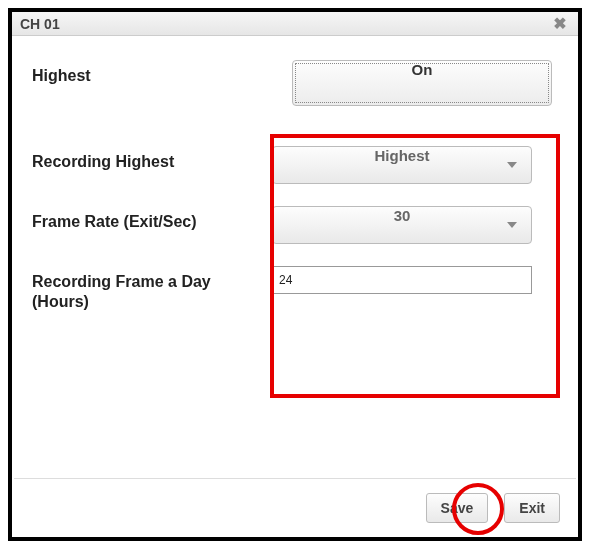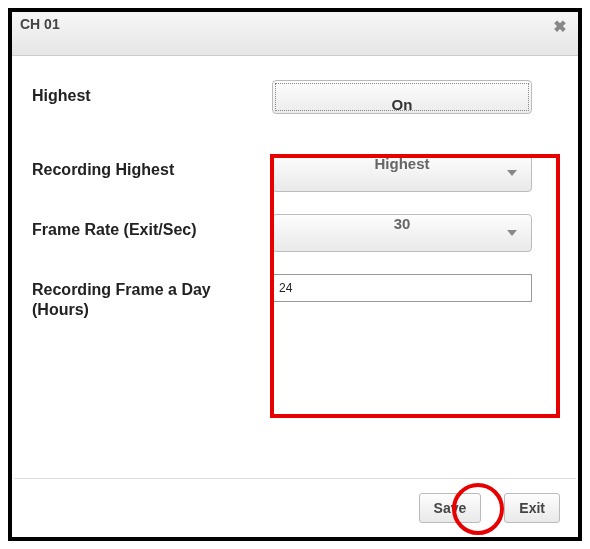--- a/index.html
+++ b/index.html
@@ -16,23 +16,23 @@
       height: 100%;
       display: flex;
       flex-direction: column;
       position: relative;
     }
     .titlebar {
       background: linear-gradient(to bottom, #f6f6f6, #e6e6e6);
       border-bottom: 1px solid #ccc;
       display: flex;
       justify-content: space-between;
-      align-items: flex-start;
+      align-items: center;
       padding: 4px 8px;
-      height: 44px;
+      height: 24px;
     }
     .titlebar-title {
       font-weight: bold;
       font-size: 14px;
       color: #444;
     }
     .close-btn {
       width: 20px;
       height: 20px;
       display: flex;
@@ -59,33 +59,34 @@
       font-size: 16px;
       color: #222;
       line-height: 1.25;
       padding-top: 6px;
     }
     .control-col {
       flex: 1;
     }
     .toggle-btn {
       width: 260px;
-      height: 34px;
+      height: 46px;
       background: linear-gradient(to bottom, #fdfdfd, #ececec);
       border: 1px solid #bbb;
       border-radius: 4px;
       display: flex;
-      align-items: flex-end;
+      align-items: flex-start;
       justify-content: center;
       font-weight: bold;
       font-size: 15px;
       color: #333;
       cursor: pointer;
       outline: 1px dotted #888;
       outline-offset: -4px;
+      margin-left: 20px;
     }
     .dropdown {
       width: 260px;
       height: 38px;
       background: linear-gradient(to bottom, #fdfdfd, #e9e9e9);
       border: 1px solid #bbb;
       border-radius: 4px;
       display: flex;
       justify-content: center;
       position: relative;
@@ -124,21 +125,21 @@
       pointer-events: none;
     }
     .footer-sep {
       border-top: 1px solid #ddd;
       margin: 0 2px;
     }
     .footer {
       padding: 14px 18px;
       display: flex;
       justify-content: flex-end;
-      gap: 23px;
+      gap: 16px;
       position: relative;
     }
     .footer-btn {
       background: linear-gradient(to bottom, #fdfdfd, #e9e9e9);
       border: 1px solid #bbb;
       border-radius: 3px;
       padding: 6px 14px;
       font-size: 14px;
       font-weight: bold;
       color: #444;

